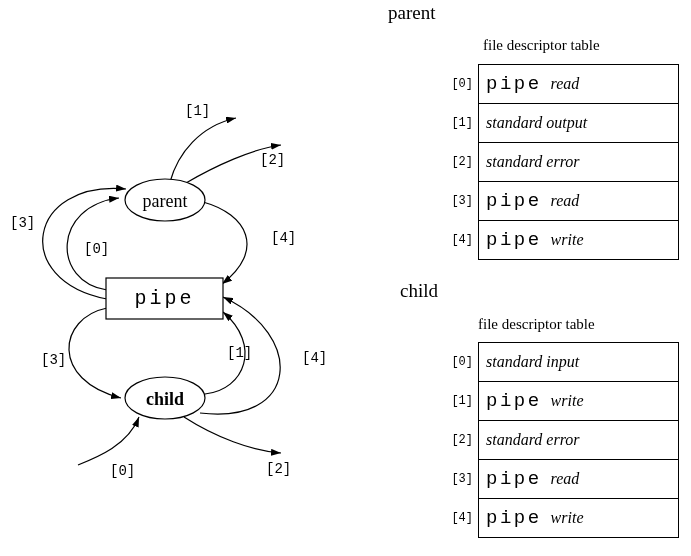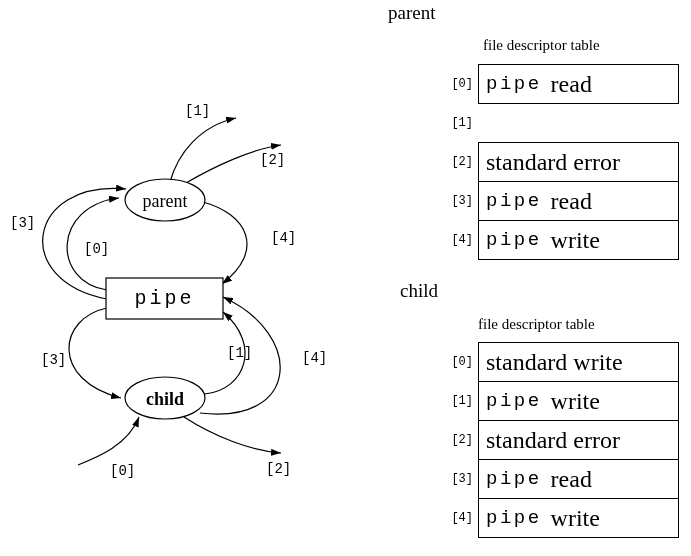--- a/index.html
+++ b/index.html
@@ -66,21 +66,22 @@
   .cell-mono {
     font-family: "Liberation Mono", monospace;
     font-size: 19px;
     letter-spacing: 2.5px;
     margin-right: 9px;
     white-space: pre;
   }
   .cell-mono:empty { display: none; }
   .cell-italic {
     font-family: "Liberation Serif", serif;
-    font-size: 24px;
+    font-style: italic;
+    font-size: 16px;
     white-space: nowrap;
   }
   .bold { font-weight: bold; }
 </style>
 </head>
 <body>
 
 <div class="canvas">
 
   <svg id="diagram-svg" width="345" height="556" viewBox="0 0 345 556">
@@ -139,20 +140,23 @@
   <div class="fdtable" style="left:441px; top:64px;">
     <div class="fdrow">
       <span class="fdidx">[0]</span>
       <div class="fdcell">
         <span class="cell-mono">pipe</span>
           <span class="cell-italic">read</span>
       </div>
     </div>
     <div class="fdrow">
       <span class="fdidx">[1]</span>
+      <div class="fdcell">
+        <span class="cell-italic">standard output</span>
+      </div>
     </div>
     <div class="fdrow">
       <span class="fdidx">[2]</span>
       <div class="fdcell">
         <span class="cell-italic">standard error</span>
       </div>
     </div>
     <div class="fdrow">
       <span class="fdidx">[3]</span>
       <div class="fdcell">
@@ -169,21 +173,21 @@
     </div>
   </div>
 
   <span class="sec-title" style="left:400px; top:281px;">child</span>
   <span class="tbl-header" style="left:478px; top:314px;">file descriptor table</span>
 
   <div class="fdtable" style="left:441px; top:342px;">
     <div class="fdrow">
       <span class="fdidx">[0]</span>
       <div class="fdcell">
-        <span class="cell-italic">standard write</span>
+        <span class="cell-italic">standard input</span>
       </div>
     </div>
     <div class="fdrow">
       <span class="fdidx">[1]</span>
       <div class="fdcell">
         <span class="cell-mono">pipe</span>
           <span class="cell-italic">write</span>
       </div>
     </div>
     <div class="fdrow">

